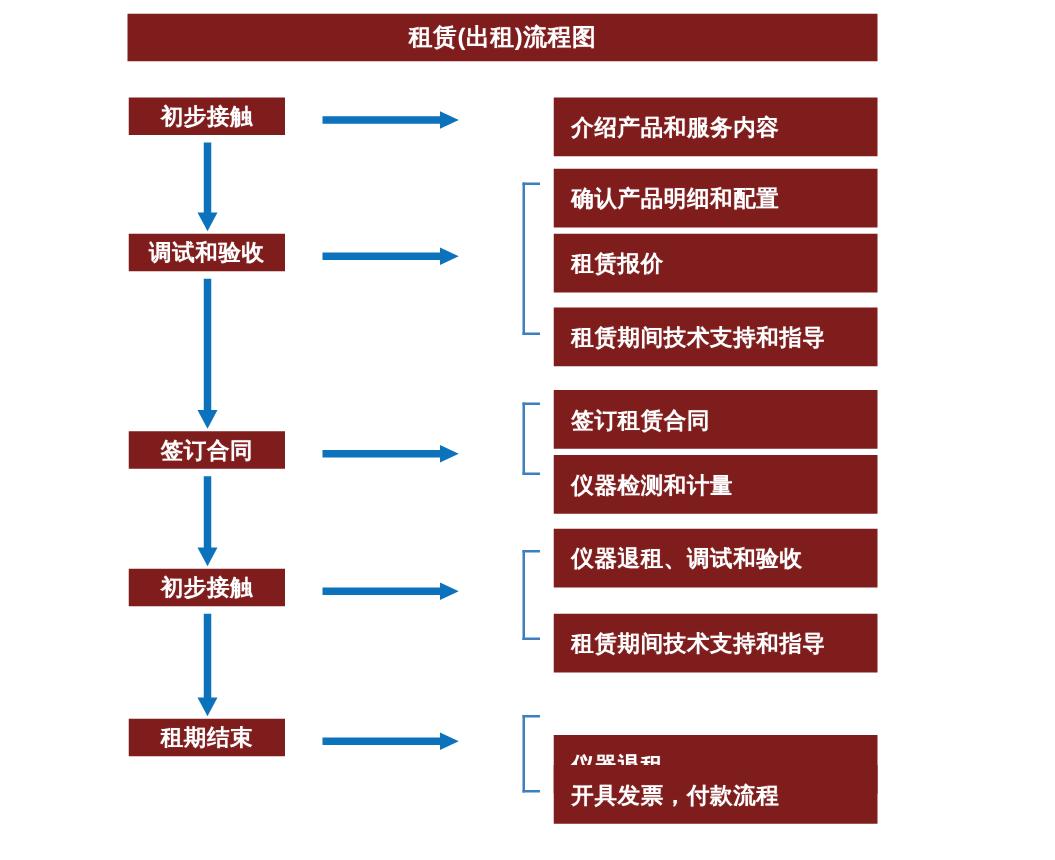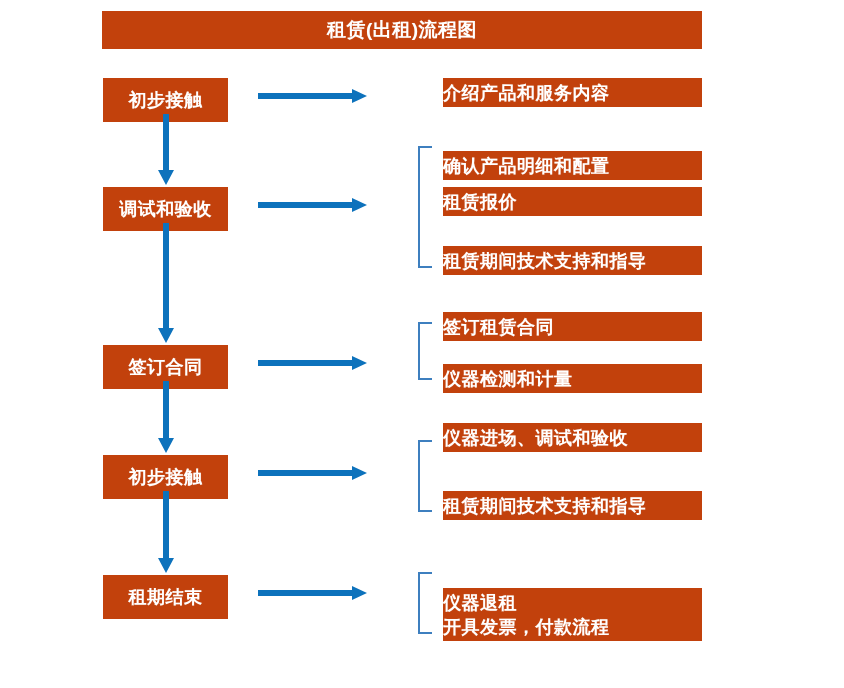--- a/index.html
+++ b/index.html
@@ -15,21 +15,21 @@
     font-family: "Liberation Sans", "DejaVu Sans", sans-serif;
   }
   #canvas {
     position: absolute;
     left: 0; top: 0;
     width: 844px;
     height: 688px;
   }
   .box {
     position: absolute;
-    background: #c2410c;
+    background: #7f1d1d;
     color: #ffffff;
     font-weight: bold;
     display: flex;
     align-items: center;
     box-sizing: border-box;
     letter-spacing: 0.5px;
     text-shadow: 0 0 1px rgba(255,255,255,0.25);
   }
   .title-box {
     justify-content: center;
@@ -37,28 +37,29 @@
     left: 102px;
     top: 11px;
     width: 600px;
     height: 38px;
   }
   .stage-box {
     justify-content: center;
     font-size: 18px;
     left: 103px;
     width: 125px;
-    height: 44px;
+    height: 30px;
   }
   .detail-box {
     justify-content: flex-start;
+    padding-left: 14px;
     font-size: 18px;
     left: 443px;
     width: 259px;
-    height: 29px;
+    height: 47px;
   }
   .arrow-h {
     position: absolute;
     height: 14px;
   }
   .arrow-v {
     position: absolute;
     width: 16px;
   }
   .bracket {
@@ -139,26 +140,26 @@
       </svg>
   </div>
 
   <div class="bracket" style="left:418px; top:146px; width:14px; height:122px;"></div>
   <div class="bracket" style="left:418px; top:322px; width:14px; height:58px;"></div>
   <div class="bracket" style="left:418px; top:440px; width:14px; height:72px;"></div>
   <div class="bracket" style="left:418px; top:572px; width:14px; height:62px;"></div>
 
   <div class="box detail-box" style="top:78px;">介绍产品和服务内容</div>
 
-  <div class="box detail-box" style="top:135px;margin-top:16px;">确认产品明细和配置</div>
+  <div class="box detail-box" style="top:135px;">确认产品明细和配置</div>
   <div class="box detail-box" style="top:187px;font-family:Liberation Serif, serif;">租赁报价</div>
   <div class="box detail-box" style="top:246px;">租赁期间技术支持和指导</div>
 
   <div class="box detail-box" style="top:312px;">签订租赁合同</div>
   <div class="box detail-box" style="top:364px;">仪器检测和计量</div>
 
-  <div class="box detail-box" style="top:423px;">仪器进场、调试和验收</div>
+  <div class="box detail-box" style="top:423px;">仪器退租、调试和验收</div>
   <div class="box detail-box" style="top:491px;">租赁期间技术支持和指导</div>
 
   <div class="box detail-box" style="top:588px;">仪器退租</div>
   <div class="box detail-box" style="top:612px;">开具发票，付款流程</div>
 
 </div>
 
 </body></html>

